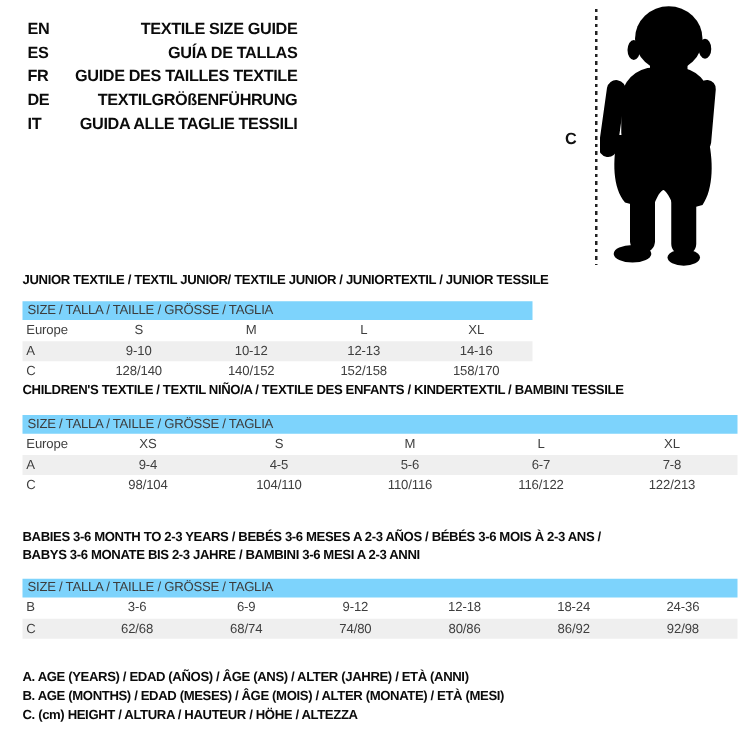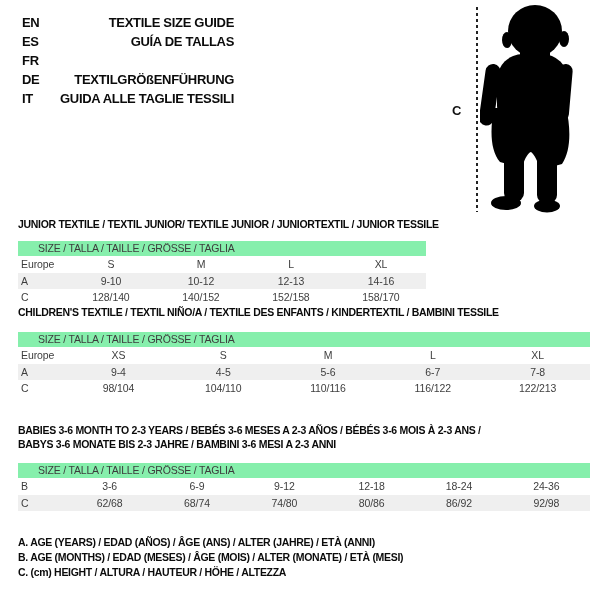--- a/index.html
+++ b/index.html
@@ -21,22 +21,22 @@
   
   .size-table{position:absolute;left:18px;}
   .table-0{top:217px;width:408px;}
   .table-1{top:305px;width:572px;}
   .table-2{top:423px;width:572px;}
   .table-0 .t-titlebox{height:24px;}
   .table-1 .t-titlebox{height:27px;}
   .table-2 .t-titlebox{height:40px;}
   .t-title{font-weight:bold;font-size:10.5px;line-height:14px;letter-spacing:-0.3px;
         color:#0a0a0a;white-space:nowrap;}
-  .t-bar{height:15px;line-height:15px;background:#86efac;color:#3c3c3c;
-        font-size:10.5px;letter-spacing:-0.2px;padding-left:20px;box-sizing:border-box;}
+  .t-bar{height:15px;line-height:15px;background:#7dd3fc;color:#3c3c3c;
+        font-size:10.5px;letter-spacing:-0.2px;padding-left:4px;box-sizing:border-box;}
   .t-row{display:grid;height:16.5px;line-height:16.5px;font-size:10.5px;
         letter-spacing:-0.1px;color:#3e3e3e;}
   .t-row.shaded{background:#efefef;}
   .t-label{text-align:left;padding-left:3px;}
   .t-cell{text-align:center;}
 
   
   .footnotes{position:absolute;left:18px;top:535px;}
   .footnote{height:15px;line-height:15px;font-weight:bold;font-size:10.5px;
         letter-spacing:-0.3px;color:#0b0b0b;white-space:nowrap;}
@@ -50,20 +50,21 @@
       <div class="lang-row">
         <span class="lang-code">EN</span>
         <span class="lang-label">TEXTILE SIZE GUIDE</span>
       </div>
       <div class="lang-row">
         <span class="lang-code">ES</span>
         <span class="lang-label">GUÍA DE TALLAS</span>
       </div>
       <div class="lang-row">
         <span class="lang-code">FR</span>
+        <span class="lang-label">GUIDE DES TAILLES TEXTILE</span>
       </div>
       <div class="lang-row">
         <span class="lang-code">DE</span>
         <span class="lang-label">TEXTILGRÖßENFÜHRUNG</span>
       </div>
       <div class="lang-row">
         <span class="lang-code">IT</span>
         <span class="lang-label">GUIDA ALLE TAGLIE TESSILI</span>
       </div>
     </div>

